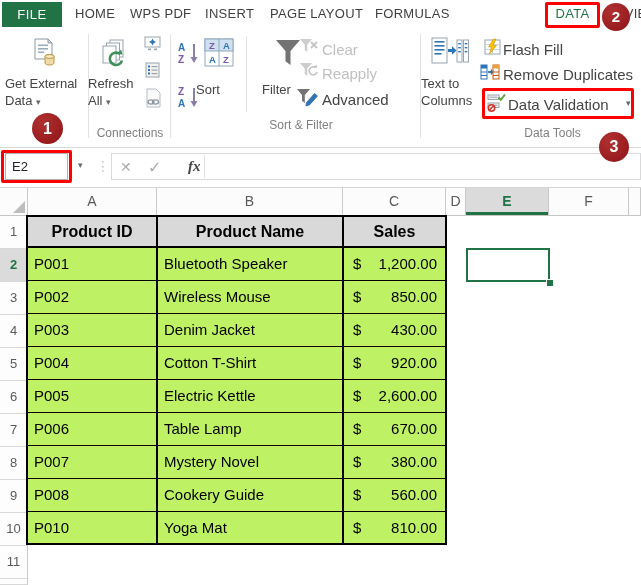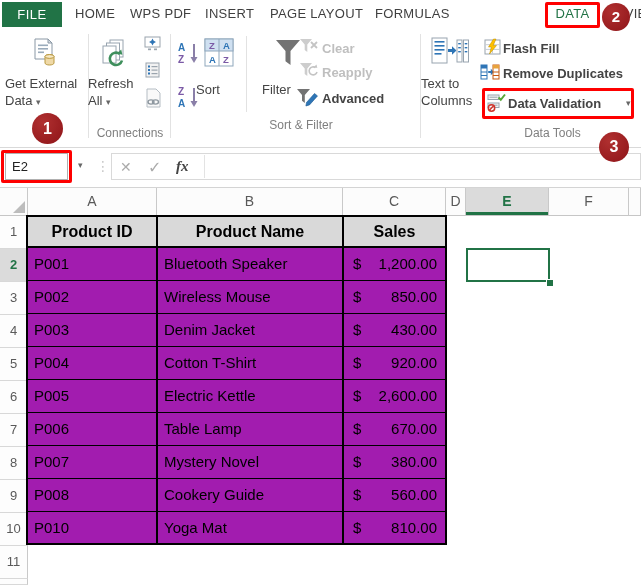--- a/index.html
+++ b/index.html
@@ -13,21 +13,21 @@
               text-align:center; line-height:25px; font-size:13px; letter-spacing:.5px; }
   .tab { top:0; height:28px; line-height:28px; font-size:13px; color:#3f3f3f; letter-spacing:.3px; }
   .tab-data { left:545px; width:55px; text-align:center; color:#217346; }
   .redbox { border:3px solid #fe0000; border-radius:2px; z-index:25; pointer-events:none; }
   .badge { border-radius:50%; background:radial-gradient(circle at 35% 30%, #b03030, #8e1418);
            color:#fff; font-weight:bold; text-align:center; z-index:30; }
 
   
   .ribbon { left:0; top:28px; width:641px; height:120px; background:#fff; border-bottom:1px solid #d9d9d9; }
   .vsep { width:1px; background:#e2e2e2; }
-  .rlabel { font-size:13px; color:#444; white-space:nowrap;font-weight:bold; }
+  .rlabel { font-size:15px; color:#444; white-space:nowrap; }
   .rlabel.dis { color:#bfbfbf; }
   .rline { font-size:13px; color:#444; text-align:left; white-space:nowrap; }
   .grouplabel { font-size:12px; color:#7f7f7f; text-align:center; }
   .caret { font-size:9px; color:#666; }
 
   
   .namebox { left:5px; top:153px; width:63px; height:27px; border:1px solid #b0b0b0; background:#fff;
              font-size:13px; color:#222; line-height:25px; padding-left:6px; }
   .fbarbox { left:111px; top:153px; width:530px; height:27px; border:1px solid #d9d9d9; background:#fff; }
   .fbicon { color:#ababab; font-size:14px; }
@@ -49,21 +49,21 @@
   .corner { left:0; top:188px; width:28px; height:28px; background:#fcfcfc;
             border-right:1px solid #c9c9c9; border-bottom:1px solid #c6c6c6; }
   .corner .tri { position:absolute; right:2px; bottom:2px; width:0; height:0;
                  border-left:12px solid transparent; border-bottom:12px solid #bdbdbd; }
 
   table.ptable { position:absolute; left:26px; top:215px; border-collapse:collapse;
                  table-layout:fixed; z-index:2; background:#fff; }
   table.ptable th { background:#d9d9d9; border:2px solid #000; font-size:16px; font-weight:bold;
                     color:#000; text-align:center; height:31px; }
   table.ptable td { border:1px solid #000; border-left:2px solid #000; font-size:15px; color:#000;
-                    height:33px; background:#a21caf; }
+                    height:33px; background:#bef264; }
   table.ptable { border:2px solid #000; }
   td.cid { padding-left:6px; }
   td.cname { padding-left:6px; }
   td.csales { padding:0; }
   .money { display:flex; justify-content:space-between; padding:0 8px 0 9px; }
 
   .sel-cell { left:466px; top:248px; width:84px; height:34px; border:2px solid #217346; z-index:3; }
   .fill-handle { left:546px; top:279px; width:7px; height:7px; background:#217346;
                  border:1px solid #fff; border-right:none; border-bottom:none; z-index:4; }
 </style>
@@ -289,21 +289,21 @@
 <div class="abs badge" style="left:32px; top:113px; width:31px; height:31px; line-height:31px; font-size:16px">1</div>
 <div class="abs badge" style="left:599px; top:132px; width:30px; height:30px; line-height:30px; font-size:16px">3</div>
 
 <div class="abs namebox">E2</div>
 <div class="abs redbox" style="left:1px; top:150px; width:71px; height:33px"></div>
 <span class="abs caret" style="left:78px; top:160px">▾</span>
 <span class="abs dots" style="left:96px; top:158px">⋮</span>
 <div class="abs fbarbox"></div>
 <span class="abs fbicon" style="left:120px; top:159px">✕</span>
 <span class="abs fbicon" style="left:148px; top:158px; font-size:16px">✓</span>
-<span class="abs fx" style="left:176px; top:158px">fx</span>
+<span class="abs fx" style="left:188px; top:158px">fx</span>
 <div class="abs" style="left:204px; top:155px; width:1px; height:23px; background:#e3e3e3"></div>
 <div class="abs" style="left:208px; top:156px; width:430px; height:21px; font-size:13px"></div>
 <div class="abs gridline"></div>
 
 <div class="abs corner">
     <span class="tri"></span>
   </div>
 
 <div class="abs colhead" style="left:28px;  width:129px">A</div>
 <div class="abs colhead" style="left:157px; width:186px">B</div>

